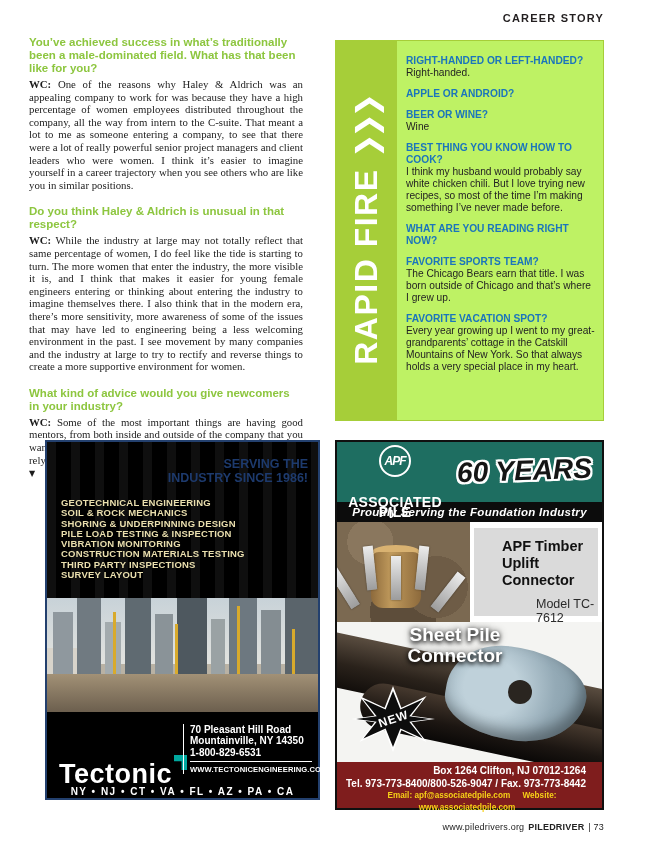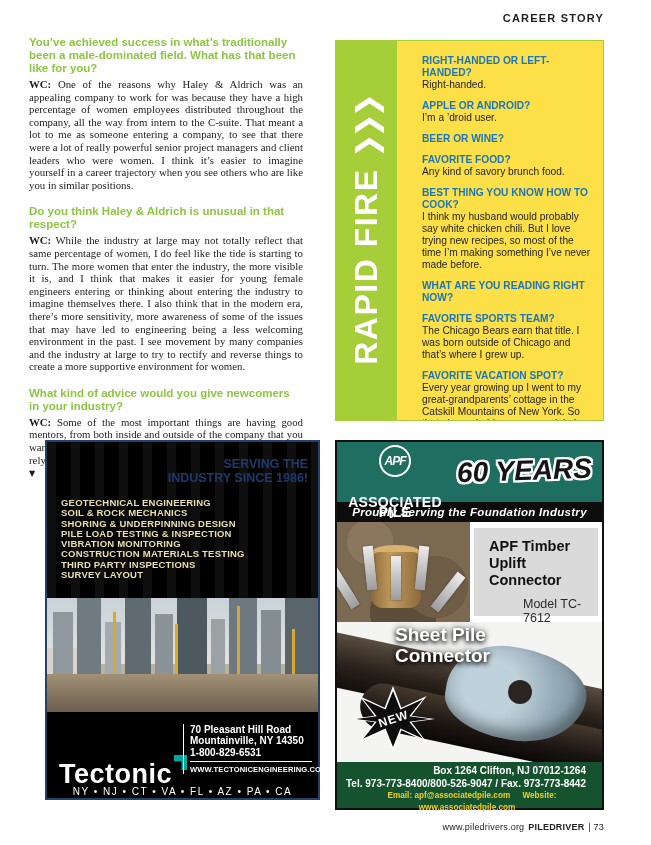--- a/index.html
+++ b/index.html
@@ -17,21 +17,21 @@
   .q.first{margin-top:0;}
   .a{margin:0;font-family:"Liberation Serif",serif;font-size:10.8px;line-height:12.6px;color:#1c1c1c;text-align:justify;}
   .a .prefix{font-weight:bold;}
   .endmark{font-family:"DejaVu Sans",sans-serif;font-size:8px;}
 
   
   .rapidfire{position:absolute;left:335px;top:40px;width:269px;height:381px;display:flex;}
   .rf-bar{width:62px;flex:none;background:#a6ce39;position:relative;}
   .rf-rot{position:absolute;left:50%;top:50%;transform:translate(-50%,-50%) rotate(-90deg);white-space:nowrap;color:#fff;font-weight:bold;font-size:32px;letter-spacing:1.5px;}
   .rf-arrows{font-family:"DejaVu Sans",sans-serif;letter-spacing:-4px;font-size:29px;}
-  .rf-body{flex:1;background:#fde047;border:1px solid #a6ce39;border-left:none;padding:14px 8px 6px 25px;overflow:hidden;}
+  .rf-body{flex:1;background:#bef264;border:1px solid #a6ce39;border-left:none;padding:14px 8px 6px 9px;overflow:hidden;}
   .rf-item{margin-bottom:9px;}
   .rf-q{color:#1b75bc;font-weight:bold;font-size:10.2px;line-height:12px;}
   .rf-a{font-size:10.2px;line-height:12px;color:#232323;}
   .rf-a i{font-style:italic;}
 
   
   .ad-tectonic{position:absolute;left:45px;top:440px;width:275px;height:360px;border:2px solid #23406e;box-sizing:border-box;background:#000000;}
   .t-top{position:relative;height:156px;overflow:hidden;background-image:repeating-linear-gradient(90deg,rgba(255,255,255,.06) 0 9px,rgba(0,0,0,.035) 9px 24px);}
   .t-tagline{position:absolute;top:16px;right:10px;text-align:right;color:#1d3a6d;font-weight:bold;font-size:12.5px;line-height:13.5px;}
   .t-services{position:absolute;left:14px;top:56px;margin:0;padding:0;list-style:none;color:#eadfae;font-weight:bold;font-size:9.5px;line-height:10.3px;letter-spacing:.2px;}
@@ -39,49 +39,49 @@
   .bld{position:absolute;bottom:38px;display:block;}
   .crane{position:absolute;bottom:28px;display:block;width:3px;background:#d8aa2c;}
   .machine{position:absolute;display:block;}
   .ground{position:absolute;left:0;right:0;bottom:0;height:38px;background:linear-gradient(#a29176,#6c5f4e);}
   .t-bottom{position:relative;height:94px;}
   .t-logo{position:absolute;left:12px;top:24px;color:#fff;font-weight:bold;font-size:27px;letter-spacing:.5px;margin-top:19px;}
   .t-mark{display:inline-block;width:13px;height:15px;background:#00a79e;clip-path:polygon(0 0,100% 0,100% 100%,58% 100%,58% 42%,0 42%);margin-left:2px;vertical-align:13px;}
   .t-divider{position:absolute;left:136px;top:12px;width:1px;height:50px;background:#fff;}
   .t-addr{position:absolute;left:143px;top:12px;color:#fff;font-weight:bold;font-size:10px;line-height:11.3px;}
   .t-web{position:absolute;left:143px;top:49px;width:122px;color:#fff;font-weight:bold;font-size:7.6px;border-top:1px solid #fff;padding-top:3px;letter-spacing:.1px;}
-  .t-states{position:absolute;left:0;right:0;bottom:9px;text-align:center;color:#fff;font-weight:normal;font-size:10px;letter-spacing:1.5px;}
+  .t-states{position:absolute;left:0;right:0;bottom:9px;text-align:center;color:#fff;font-weight:bold;font-size:10px;letter-spacing:1.5px;}
 
   
   .ad-apf{position:absolute;left:335px;top:440px;width:269px;height:370px;border:2px solid #101010;box-sizing:border-box;background:#fff;}
   .a-top{position:relative;height:60px;background:#1e6e61;}
   .a-logoblock{position:absolute;left:10px;top:3px;width:96px;text-align:center;color:#fff;}
   .a-circle{width:28px;height:28px;margin:0 auto 1px auto;border:2.5px solid #fff;border-radius:50%;background:#1e6e61;color:#fff;font-weight:bold;font-style:italic;font-size:12px;line-height:28px;text-align:center;letter-spacing:-1px;}
   .a-org1,.a-org2{font-size:14px;font-weight:bold;letter-spacing:.3px;line-height:10px;margin-top:20px;}
   .a-years{position:absolute;right:10px;top:13px;font-size:28px;font-weight:bold;font-style:italic;color:#151515;transform:rotate(-2deg);text-shadow:-2px -2px 0 #fff,2px -2px 0 #fff,-2px 2px 0 #fff,2px 2px 0 #fff,0 2px 0 #fff,0 -2px 0 #fff,2px 0 0 #fff,-2px 0 0 #fff;}
   .a-banner{height:20px;background:#0c0c0c;color:#fff;font-weight:bold;font-style:italic;font-size:11.5px;line-height:20px;text-align:center;letter-spacing:.3px;}
   .a-mid{display:flex;height:100px;background:#fff;}
   .a-photo1{position:relative;width:133px;flex:none;overflow:hidden;background:radial-gradient(circle at 25% 20%,#8a775e 0 18%,transparent 18%),radial-gradient(circle at 75% 65%,#6e5c46 0 26%,transparent 26%),radial-gradient(circle at 50% 90%,#5d4d3a 0 30%,transparent 30%),#7b6951;}
   .log{position:absolute;left:34px;top:30px;width:50px;height:56px;background:linear-gradient(90deg,#8d6a3c,#c09a5c 40%,#8d6a3c);border-radius:8px 8px 12px 12px;}
   .log-top{position:absolute;left:34px;top:23px;width:50px;height:16px;background:#d9b271;border-radius:50%;}
   .strap{position:absolute;width:10px;height:44px;background:linear-gradient(180deg,#ececec,#9c9c9c);box-shadow:0 0 2px rgba(0,0,0,.45);}
-  .a-panel{flex:1;background:#dadada;margin:6px 4px;padding:10px 0 0 15px;}
+  .a-panel{flex:1;background:#dadada;margin:6px 4px;padding:10px 0 0 28px;}
   .a-prod{font-weight:bold;font-size:14.5px;line-height:17px;color:#111;}
   .a-model{margin-top:8px;font-size:12.5px;color:#2b2b2b;margin-left:34px;}
   .a-photo2{position:relative;height:140px;background:#f4f4f2;overflow:hidden;}
   .tube{position:absolute;border-radius:28px;display:block;}
   .tube1{left:-40px;top:42px;width:370px;height:54px;transform:rotate(12deg);background:linear-gradient(#5a4d40,#2a221b 55%,#120e0b);}
   .tube2{left:20px;top:92px;width:340px;height:46px;transform:rotate(12deg);background:linear-gradient(#46392e,#1c1612 60%,#0a0807);}
   .clutch{position:absolute;right:16px;top:26px;width:140px;height:92px;transform:rotate(10deg);background:radial-gradient(circle at 32% 48%,#bfd1da 0 26%,#94aab6 60%,#7d95a2);border-radius:45% 55% 50% 50%/55% 45% 60% 40%;box-shadow:inset -6px -8px 14px rgba(0,0,0,.35);}
   .clutch-hole{position:absolute;right:70px;top:58px;width:24px;height:24px;border-radius:50%;background:#2a2520;}
-  .a-prod2{position:absolute;left:58px;top:2px;width:120px;text-align:left;color:#fff;font-weight:bold;font-size:19px;line-height:21px;text-shadow:0 2px 4px rgba(0,0,0,.95),0 0 7px rgba(0,0,0,.7);}
+  .a-prod2{position:absolute;left:58px;top:2px;width:120px;text-align:center;color:#fff;font-weight:bold;font-size:19px;line-height:21px;text-shadow:0 2px 4px rgba(0,0,0,.95),0 0 7px rgba(0,0,0,.7);}
   .a-star{position:absolute;left:14px;bottom:10px;width:84px;height:66px;background:#fff;clip-path:polygon(50% 0,60% 33%,90% 15%,72% 45%,100% 50%,72% 55%,90% 85%,60% 67%,50% 100%,40% 67%,10% 85%,28% 55%,0 50%,28% 45%,10% 15%,40% 33%);display:flex;align-items:center;justify-content:center;}
   .a-star-inner{width:74px;height:56px;background:#0d0d0d;clip-path:polygon(50% 0,60% 33%,90% 15%,72% 45%,100% 50%,72% 55%,90% 85%,60% 67%,50% 100%,40% 67%,10% 85%,28% 55%,0 50%,28% 45%,10% 15%,40% 33%);display:flex;align-items:center;justify-content:center;}
   .a-star-inner span{color:#fff;font-weight:bold;font-size:12px;transform:rotate(-18deg);letter-spacing:1px;}
-  .a-bottom{height:46px;background:#14532d;color:#fff;padding-top:3px;box-sizing:border-box;}
+  .a-bottom{height:46px;background:#7f1d1d;color:#fff;padding-top:3px;box-sizing:border-box;}
   .a-addr{text-align:right;padding-right:16px;font-size:10px;font-weight:bold;line-height:12.5px;}
   .a-tel{text-align:right;padding-right:16px;font-size:10px;font-weight:bold;line-height:12.5px;}
   .a-links{text-align:center;font-size:8.2px;font-weight:bold;color:#f7d117;line-height:12px;}
   .a-links span{margin:0 5px;}
 </style>
 </head>
 <body>
 
 <div class="page">
 
@@ -102,28 +102,24 @@
     <div class="rf-bar">
       <div class="rf-rot"><span>RAPID FIRE</span> <span class="rf-arrows">❯❯❯</span></div>
     </div>
     <div class="rf-body">
       <div class="rf-item">
         <div class="rf-q">RIGHT-HANDED OR LEFT-HANDED?</div>
         <div class="rf-a">Right-handed.</div>
       </div>
       <div class="rf-item">
         <div class="rf-q">APPLE OR ANDROID?</div>
-        <div class="rf-a">I’m a ’droid user.</div>
       </div>
       <div class="rf-item">
         <div class="rf-q">BEER OR WINE?</div>
-      </div>
-      <div class="rf-item">
-        <div class="rf-q">FAVORITE FOOD?</div>
-        <div class="rf-a">Any kind of savory brunch food.</div>
+        <div class="rf-a">Wine</div>
       </div>
       <div class="rf-item">
         <div class="rf-q">BEST THING YOU KNOW HOW TO COOK?</div>
         <div class="rf-a">I think my husband would probably say white chicken chili. But I love trying new recipes, so most of the time I’m making something I’ve never made before.</div>
       </div>
       <div class="rf-item">
         <div class="rf-q">WHAT ARE YOU READING RIGHT NOW?</div>
       </div>
       <div class="rf-item">
         <div class="rf-q">FAVORITE SPORTS TEAM?</div>

